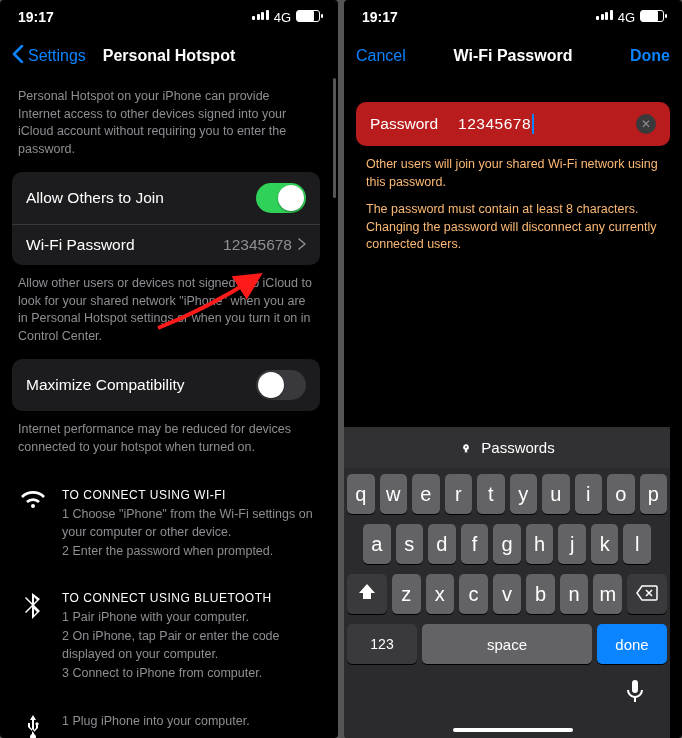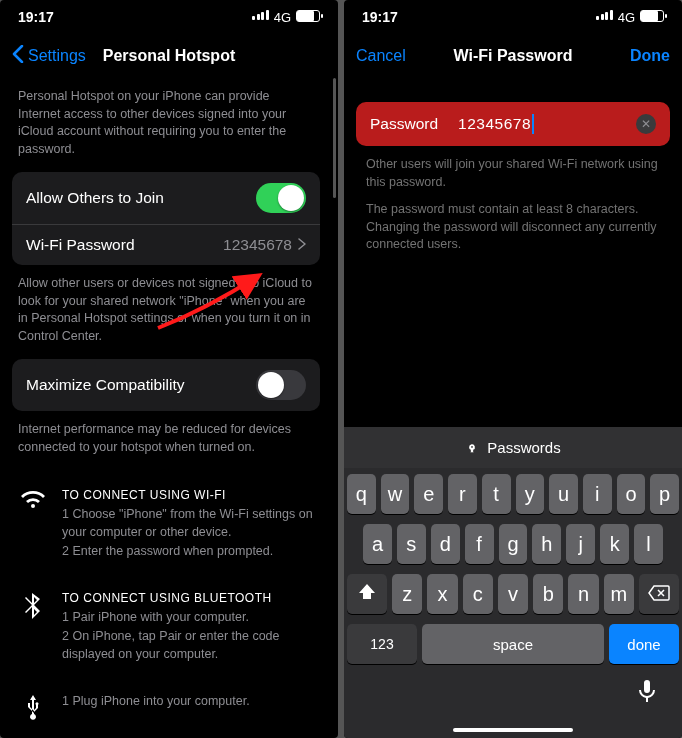--- a/index.html
+++ b/index.html
@@ -137,27 +137,27 @@
     width:2px; height:20px; background:#0a84ff; margin-left:1px;
     animation:blink 1s steps(1) infinite;
   }
   @keyframes blink { 50%{opacity:0} }
   .pw-clear {
     width:20px; height:20px; border-radius:50%; background:#3a3a3c;
     display:flex; align-items:center; justify-content:center;
     color:#8e8e93; font-size:12px;
   }
   .pw-desc {
-    color:#737373; font-size:12.5px; line-height:1.4;
+    color:#fdba74; font-size:12.5px; line-height:1.4;
     padding: 10px 22px;
   }
 
   
   .keyboard {
-    position:absolute; bottom:0; left:0; right:0;
+    position:absolute; bottom:0; left:0; right:12px;
     background:#2b2b2d;
     padding-bottom: 32px;
   }
   .kb-suggest {
     display:flex; align-items:center; justify-content:center;
     gap:8px; color:#fff; font-size:15px;
     padding: 12px 0;
     background:#313133;
   }
   .kb-suggest svg{ width:14px; height:14px; fill:#fff; }
@@ -281,20 +281,21 @@
     <div class="instr-block">
       <div class="instr-icon">
         <svg width="16" height="26" viewBox="0 0 16 26">
             <path d="M7 0v10L1 4 0 5l7 7-7 7 1 1 6-6v12l8-8-6-6 6-6zm2 4 3 3-3 3zm0 12 3 3-3 3z"></path>
           </svg>
       </div>
       <div class="instr-text">
         <div class="instr-title">TO CONNECT USING BLUETOOTH</div>
         <div class="instr-step">1 Pair iPhone with your computer.</div>
         <div class="instr-step">2 On iPhone, tap Pair or enter the code displayed on your computer.</div>
+        <div class="instr-step">3 Connect to iPhone from computer.</div>
       </div>
     </div>
 
     <div class="instr-block">
       <div class="instr-icon">
         <svg width="16" height="28" viewBox="0 0 16 28">
             <path d="M8 0 5 5h2v14a3 3 0 102 0V5h2zM3 8h2v4l3 3v2l-5-5zM11 10a1.5 1.5 0 112 0v3l-5 5v-2l3-3z"></path>
           </svg>
       </div>
       <div class="instr-text">

